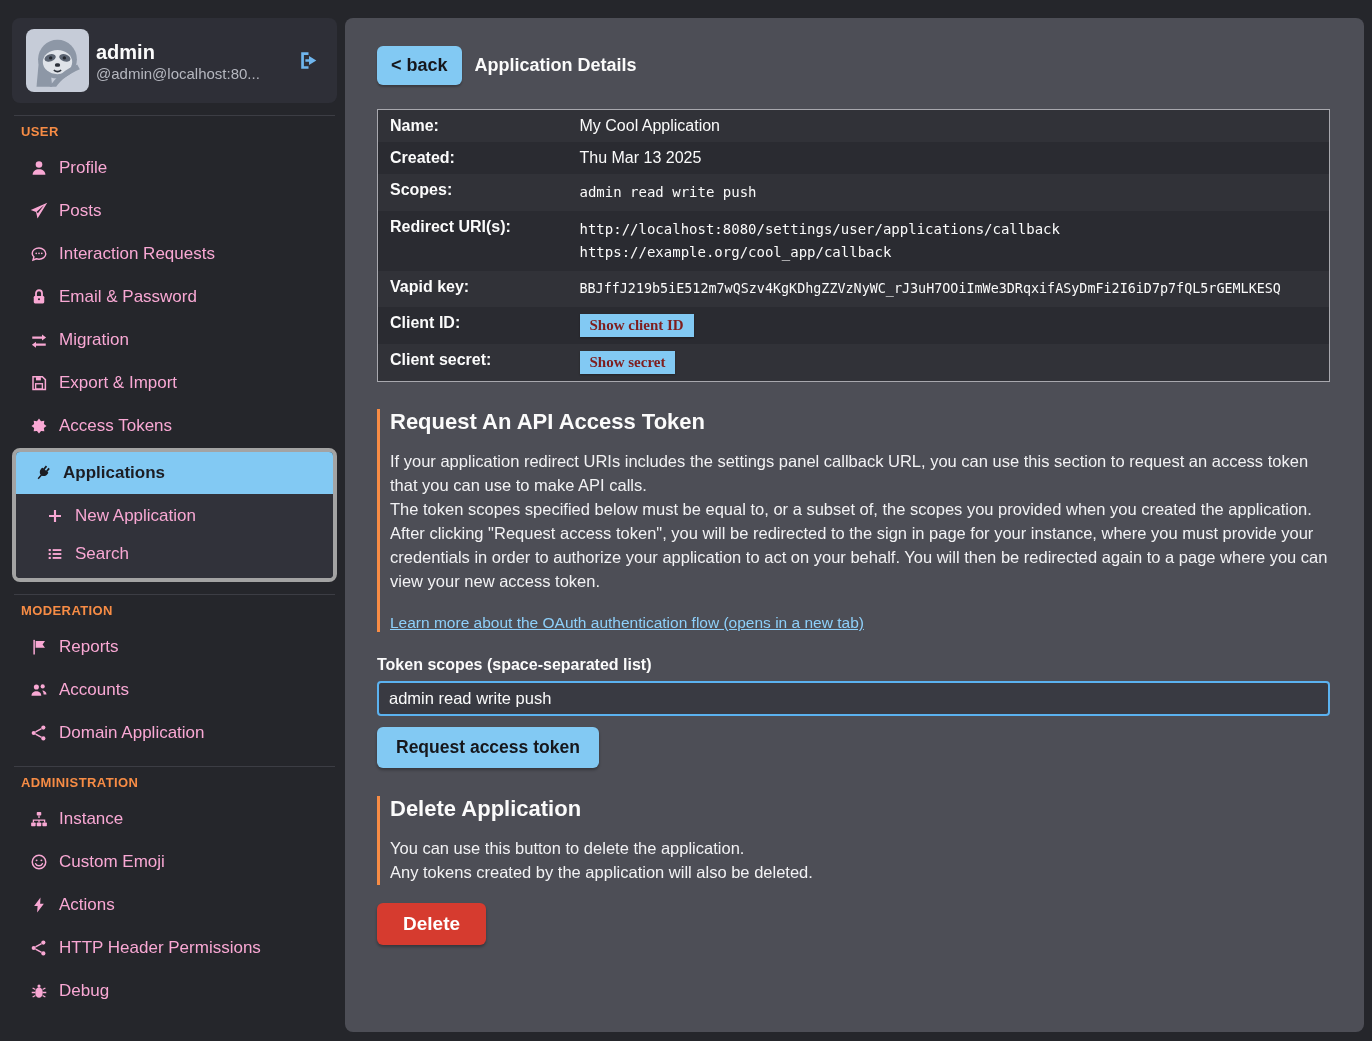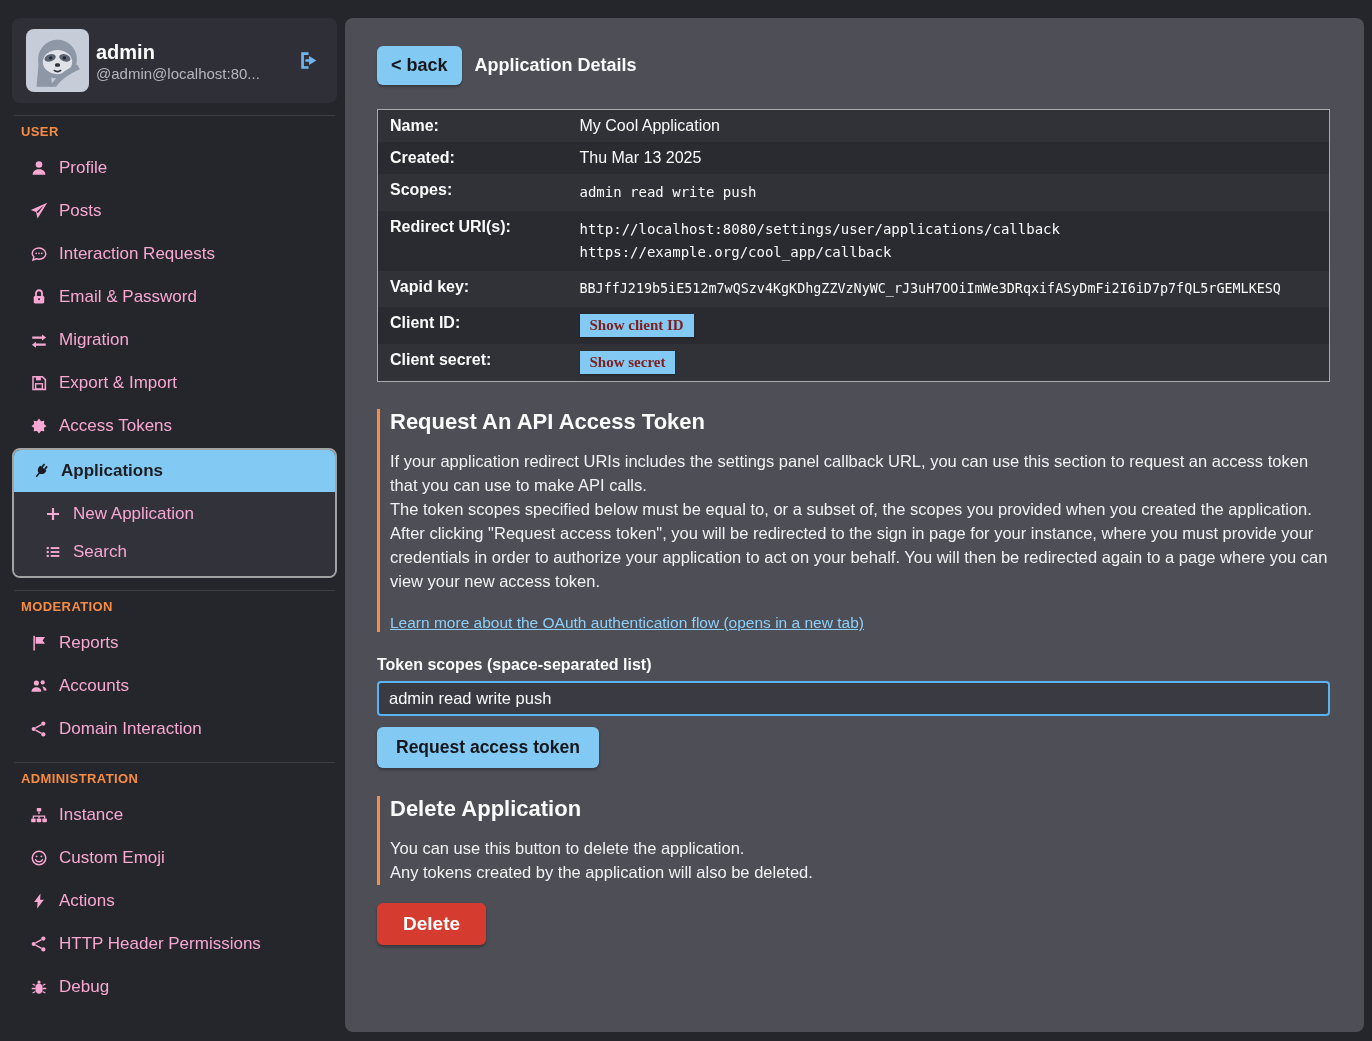--- a/index.html
+++ b/index.html
@@ -30,21 +30,21 @@
     color:#f78c45; font-weight:bold; font-size:13px; letter-spacing:.4px;
     margin:6px 0 8px 9px;
   }
   .nav-item {
     display:flex; align-items:center; gap:10px;
     padding:11px 16px; margin-bottom:1px;
     font-size:17px; color:#f9a8d4; border-radius:8px; cursor:pointer;
   }
   .nav-item .icon { width:21px; display:flex; justify-content:center; flex-shrink:0; }
   .nav-item .icon svg { width:18px; height:18px; display:block; }
-  .nav-group { border:2px solid #a3a3a3; border-radius:8px; overflow:hidden; margin-bottom:1px; }
+  .nav-group { border:4px solid #a3a3a3; border-radius:8px; overflow:hidden; margin-bottom:1px; }
   .nav-item.active {
     background:#82c9f3; color:#1c1d23; font-weight:bold; border-radius:0; margin:0;
   }
   .subnav { background:#31323a; padding:3px 0 5px 12px; }
   .subnav .nav-item { padding:9px 16px; margin:0; border-radius:0; }
   .subnav .nav-item .icon svg { width:16px; height:16px; }
   
   .main {
     flex:1; margin:18px 8px 9px 0; height:1014px;
     background:#4d4e56; border-radius:8px;
@@ -279,21 +279,21 @@
 
   <div class="nav-item">
     <span class="icon">
       <svg viewBox="0 0 24 24" fill="currentColor">
           <circle cx="5" cy="12" r="2.8"></circle>
           <circle cx="17.8" cy="4.8" r="2.8"></circle>
           <circle cx="17.8" cy="19.2" r="2.8"></circle>
           <path stroke="currentColor" stroke-width="2" d="m7.4 10.6 8-4.5M7.4 13.4l8 4.5"></path>
         </svg>
     </span>
-    <span>Domain Interaction</span>
+    <span>Domain Application</span>
   </div>
 
   <hr class="side-divider">
 
   <div class="section-label">ADMINISTRATION</div>
 
   <div class="nav-item">
     <span class="icon">
       <svg viewBox="0 0 24 24" fill="currentColor">
           <rect x="9" y="2.5" width="6" height="4.8" rx="1"></rect>

